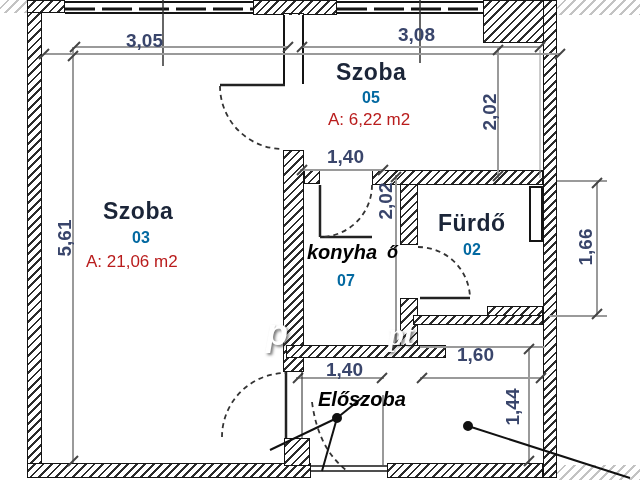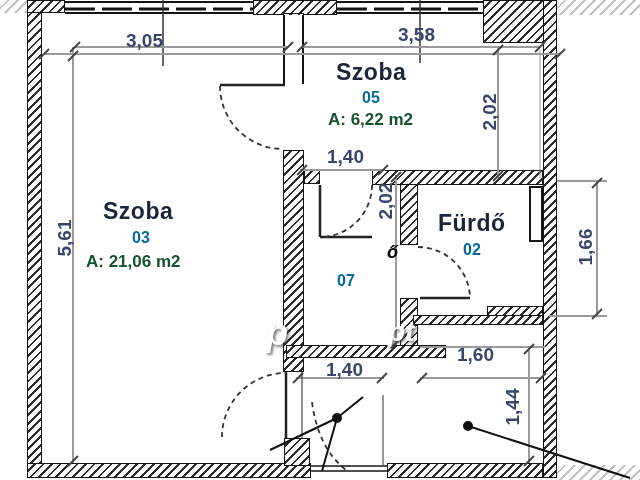--- a/index.html
+++ b/index.html
@@ -9,21 +9,21 @@
   .hatch{position:absolute;box-sizing:border-box;border:1.5px solid #141414;
          background:repeating-linear-gradient(135deg,#ffffff 0 4px,#2b2b2b 4px 6px);}
   .hatch-light{position:absolute;box-sizing:border-box;
          background:repeating-linear-gradient(135deg,#ffffff 0 5px,#c3c3c3 5px 7px);}
   .wall-white{position:absolute;box-sizing:border-box;background:#fff;
          border-left:2px solid #141414;border-right:2px solid #141414;}
   .duct{position:absolute;box-sizing:border-box;background:#fff;border:2px solid #141414;}
   
   .room-name{position:absolute;font-weight:700;font-size:23px;color:#1b2538;letter-spacing:.5px;}
   .room-id{position:absolute;font-weight:700;font-size:16px;color:#0369a1;}
-  .room-area{position:absolute;font-weight:700;font-size:17px;color:#14532d;}
+  .room-area{position:absolute;font-weight:400;font-size:17px;color:#b91c1c;}
   .dim{position:absolute;font-weight:700;font-size:19px;color:#39456b;}
   .vdim{position:absolute;width:56px;height:20px;text-align:center;transform:rotate(-90deg);
         font-weight:700;font-size:19px;color:#39456b;}
   .note{position:absolute;font-style:italic;font-weight:700;font-size:20px;color:#000;}
   .wm{position:absolute;font-style:italic;font-weight:700;color:#ffffff;
       text-shadow:2px 2px 3px rgba(50,50,50,.65);}
   svg{position:absolute;left:0;top:0;}
 </style>
 </head>
 <body>
@@ -152,29 +152,31 @@
 
   <div class="room-name" style="left:336px;top:59px;">Szoba</div>
   <div class="room-id" style="left:362px;top:89px;">05</div>
   <div class="room-area" style="left:328px;top:110px;">A: 6,22 m2</div>
 
   <div class="room-name" style="left:438px;top:210px;">Fürdő</div>
   <div class="room-id" style="left:463px;top:241px;">02</div>
 
   <div class="room-id" style="left:337px;top:272px;">07</div>
 
+  <div class="note" style="left:307px;top:241px;">konyha</div>
   <div class="note" style="left:387px;top:242px;font-size:18px;">ő</div>
+  <div class="note" style="left:318px;top:388px;">Előszoba</div>
 
   <div class="dim" style="left:126px;top:22px;margin-top:8px;">3,05</div>
-  <div class="dim" style="left:398px;top:24px;">3,58</div>
+  <div class="dim" style="left:398px;top:24px;">3,08</div>
   <div class="vdim" style="left:36px;top:228px;">5,61</div>
   <div class="vdim" style="left:461px;top:102px;">2,02</div>
   <div class="dim" style="left:327px;top:146px;">1,40</div>
   <div class="vdim" style="left:357px;top:191px;">2,02</div>
   <div class="vdim" style="left:557px;top:237px;">1,66</div>
   <div class="dim" style="left:326px;top:359px;">1,40</div>
   <div class="dim" style="left:457px;top:344px;">1,60</div>
   <div class="vdim" style="left:484px;top:397px;">1,44</div>
 
   <div class="wm" style="left:266px;top:312px;font-size:36px;">p</div>
-  <div class="wm" style="left:388px;top:316px;font-size:28px;">pt</div>
+  <div class="wm" style="left:388px;top:316px;font-size:32px;font-family:Liberation Serif, serif;">pt</div>
 
 </div>
 
 </body></html>

